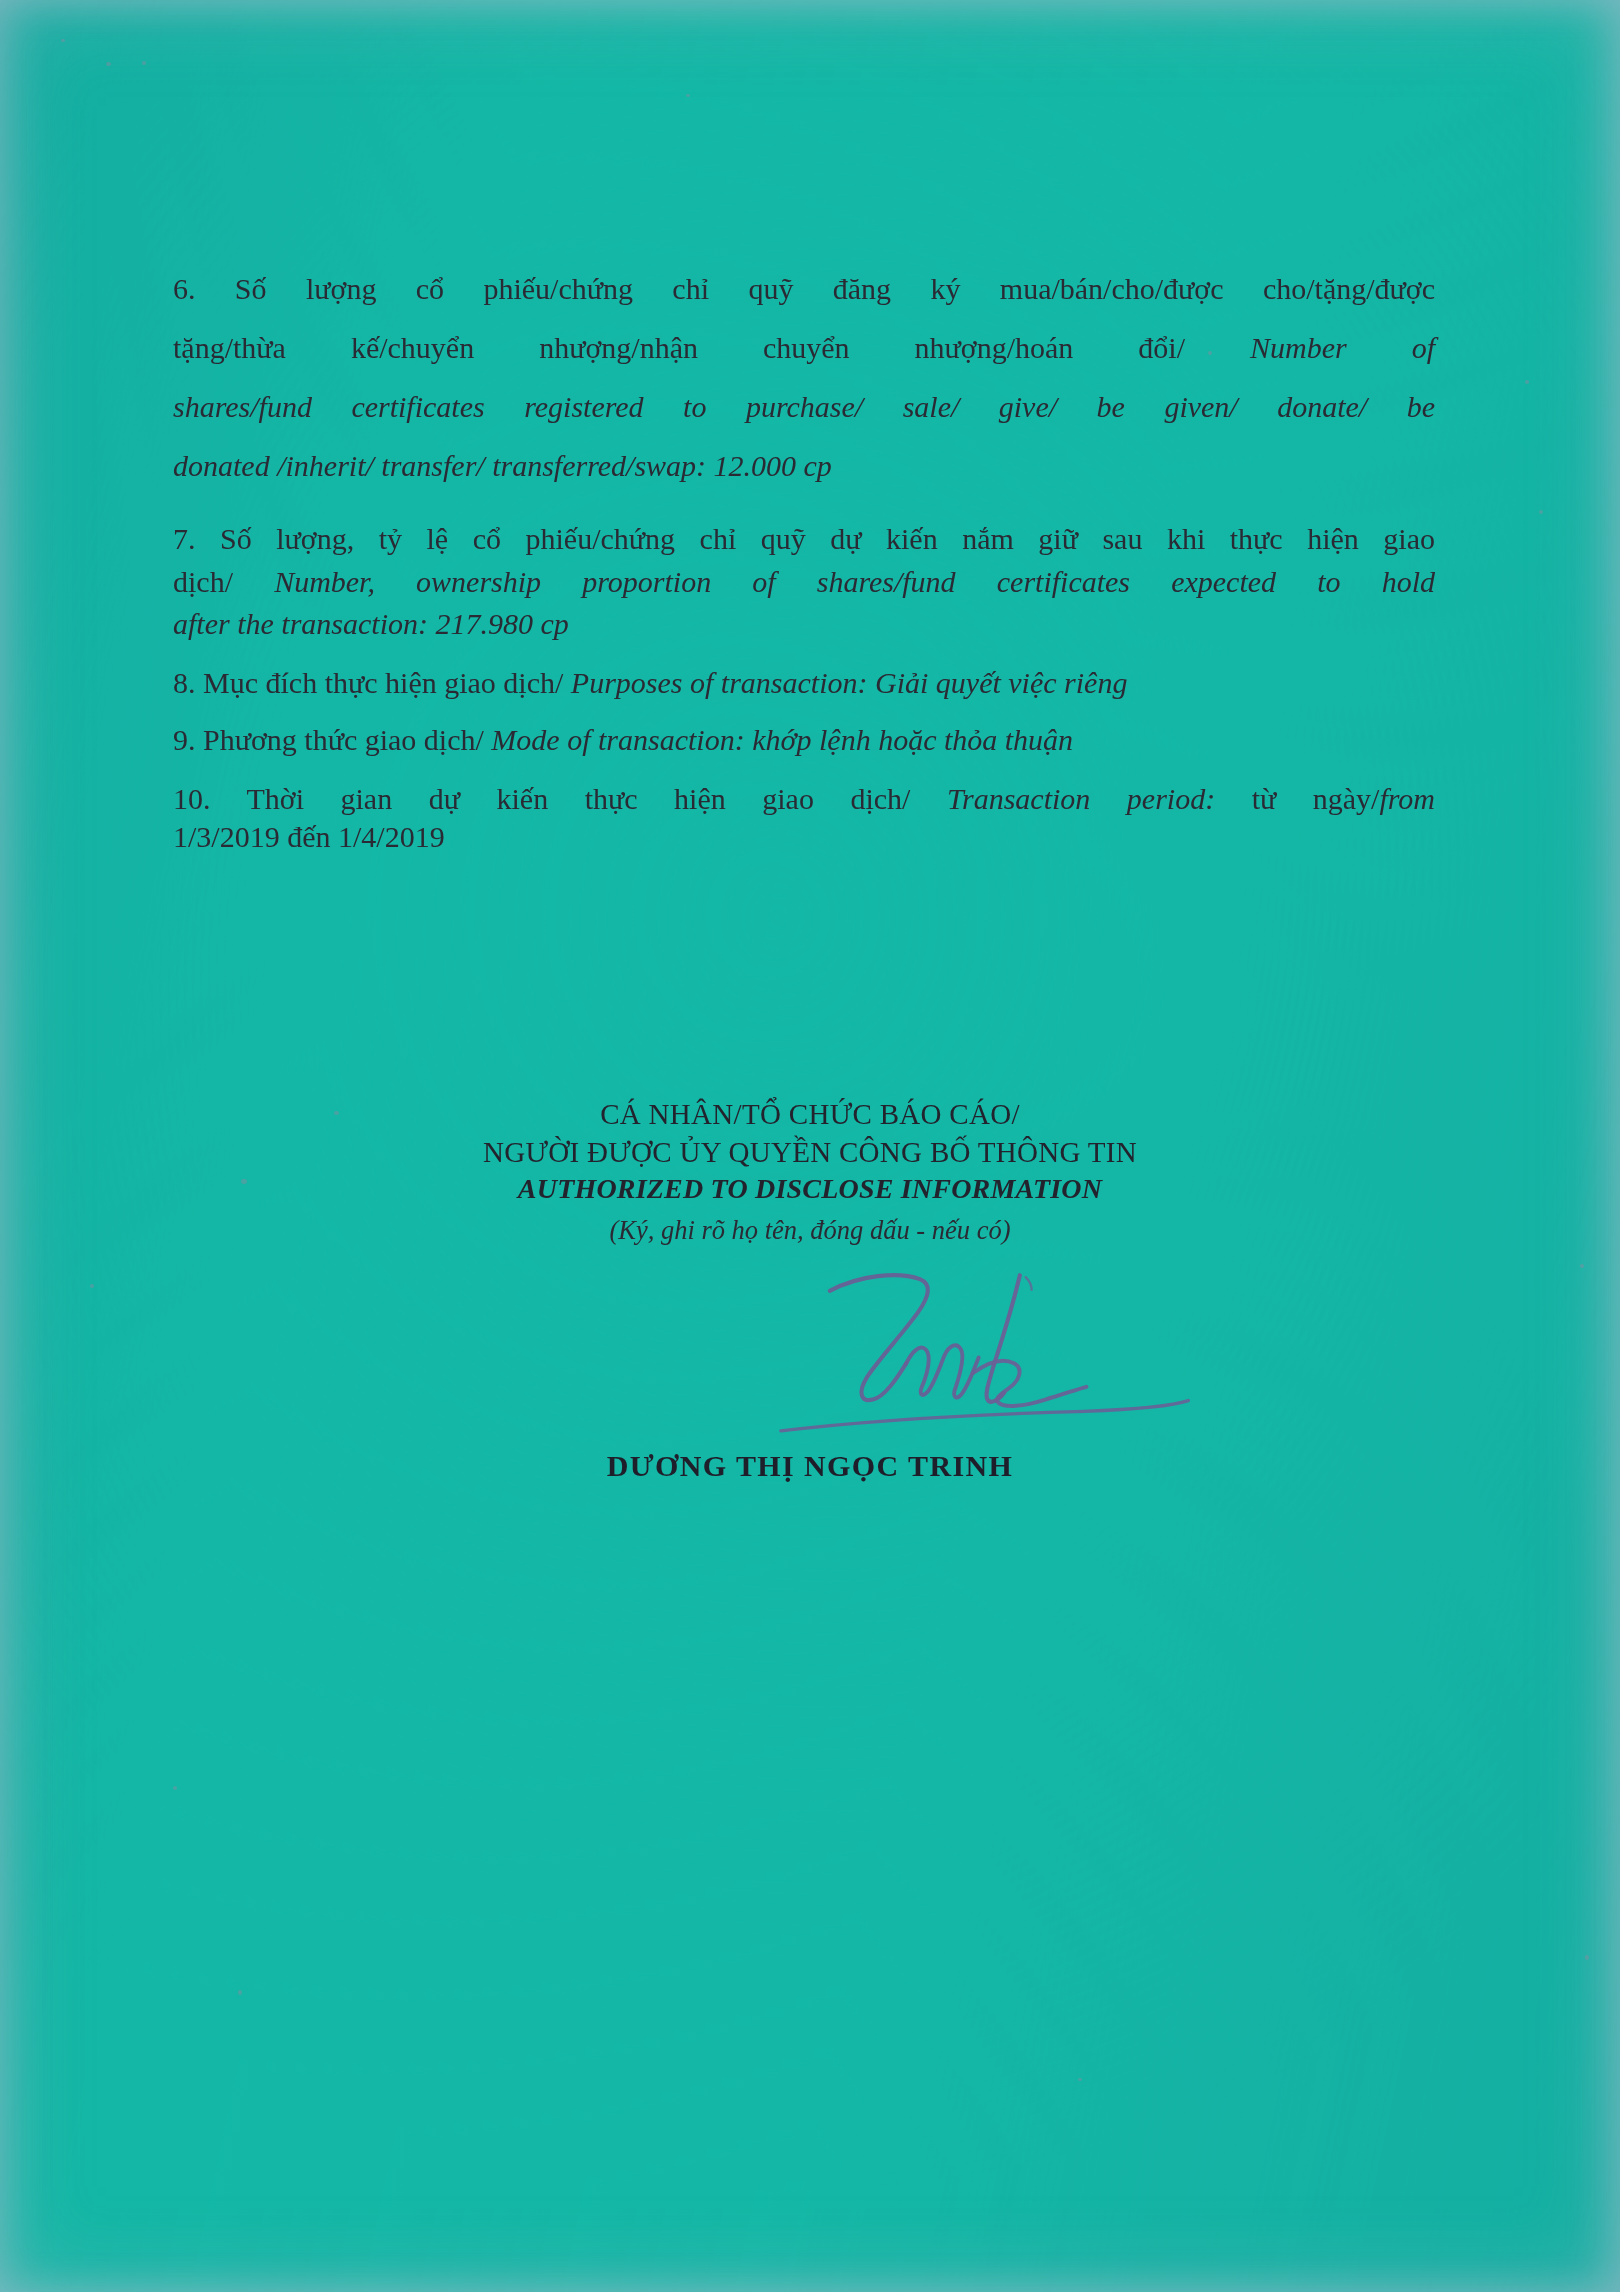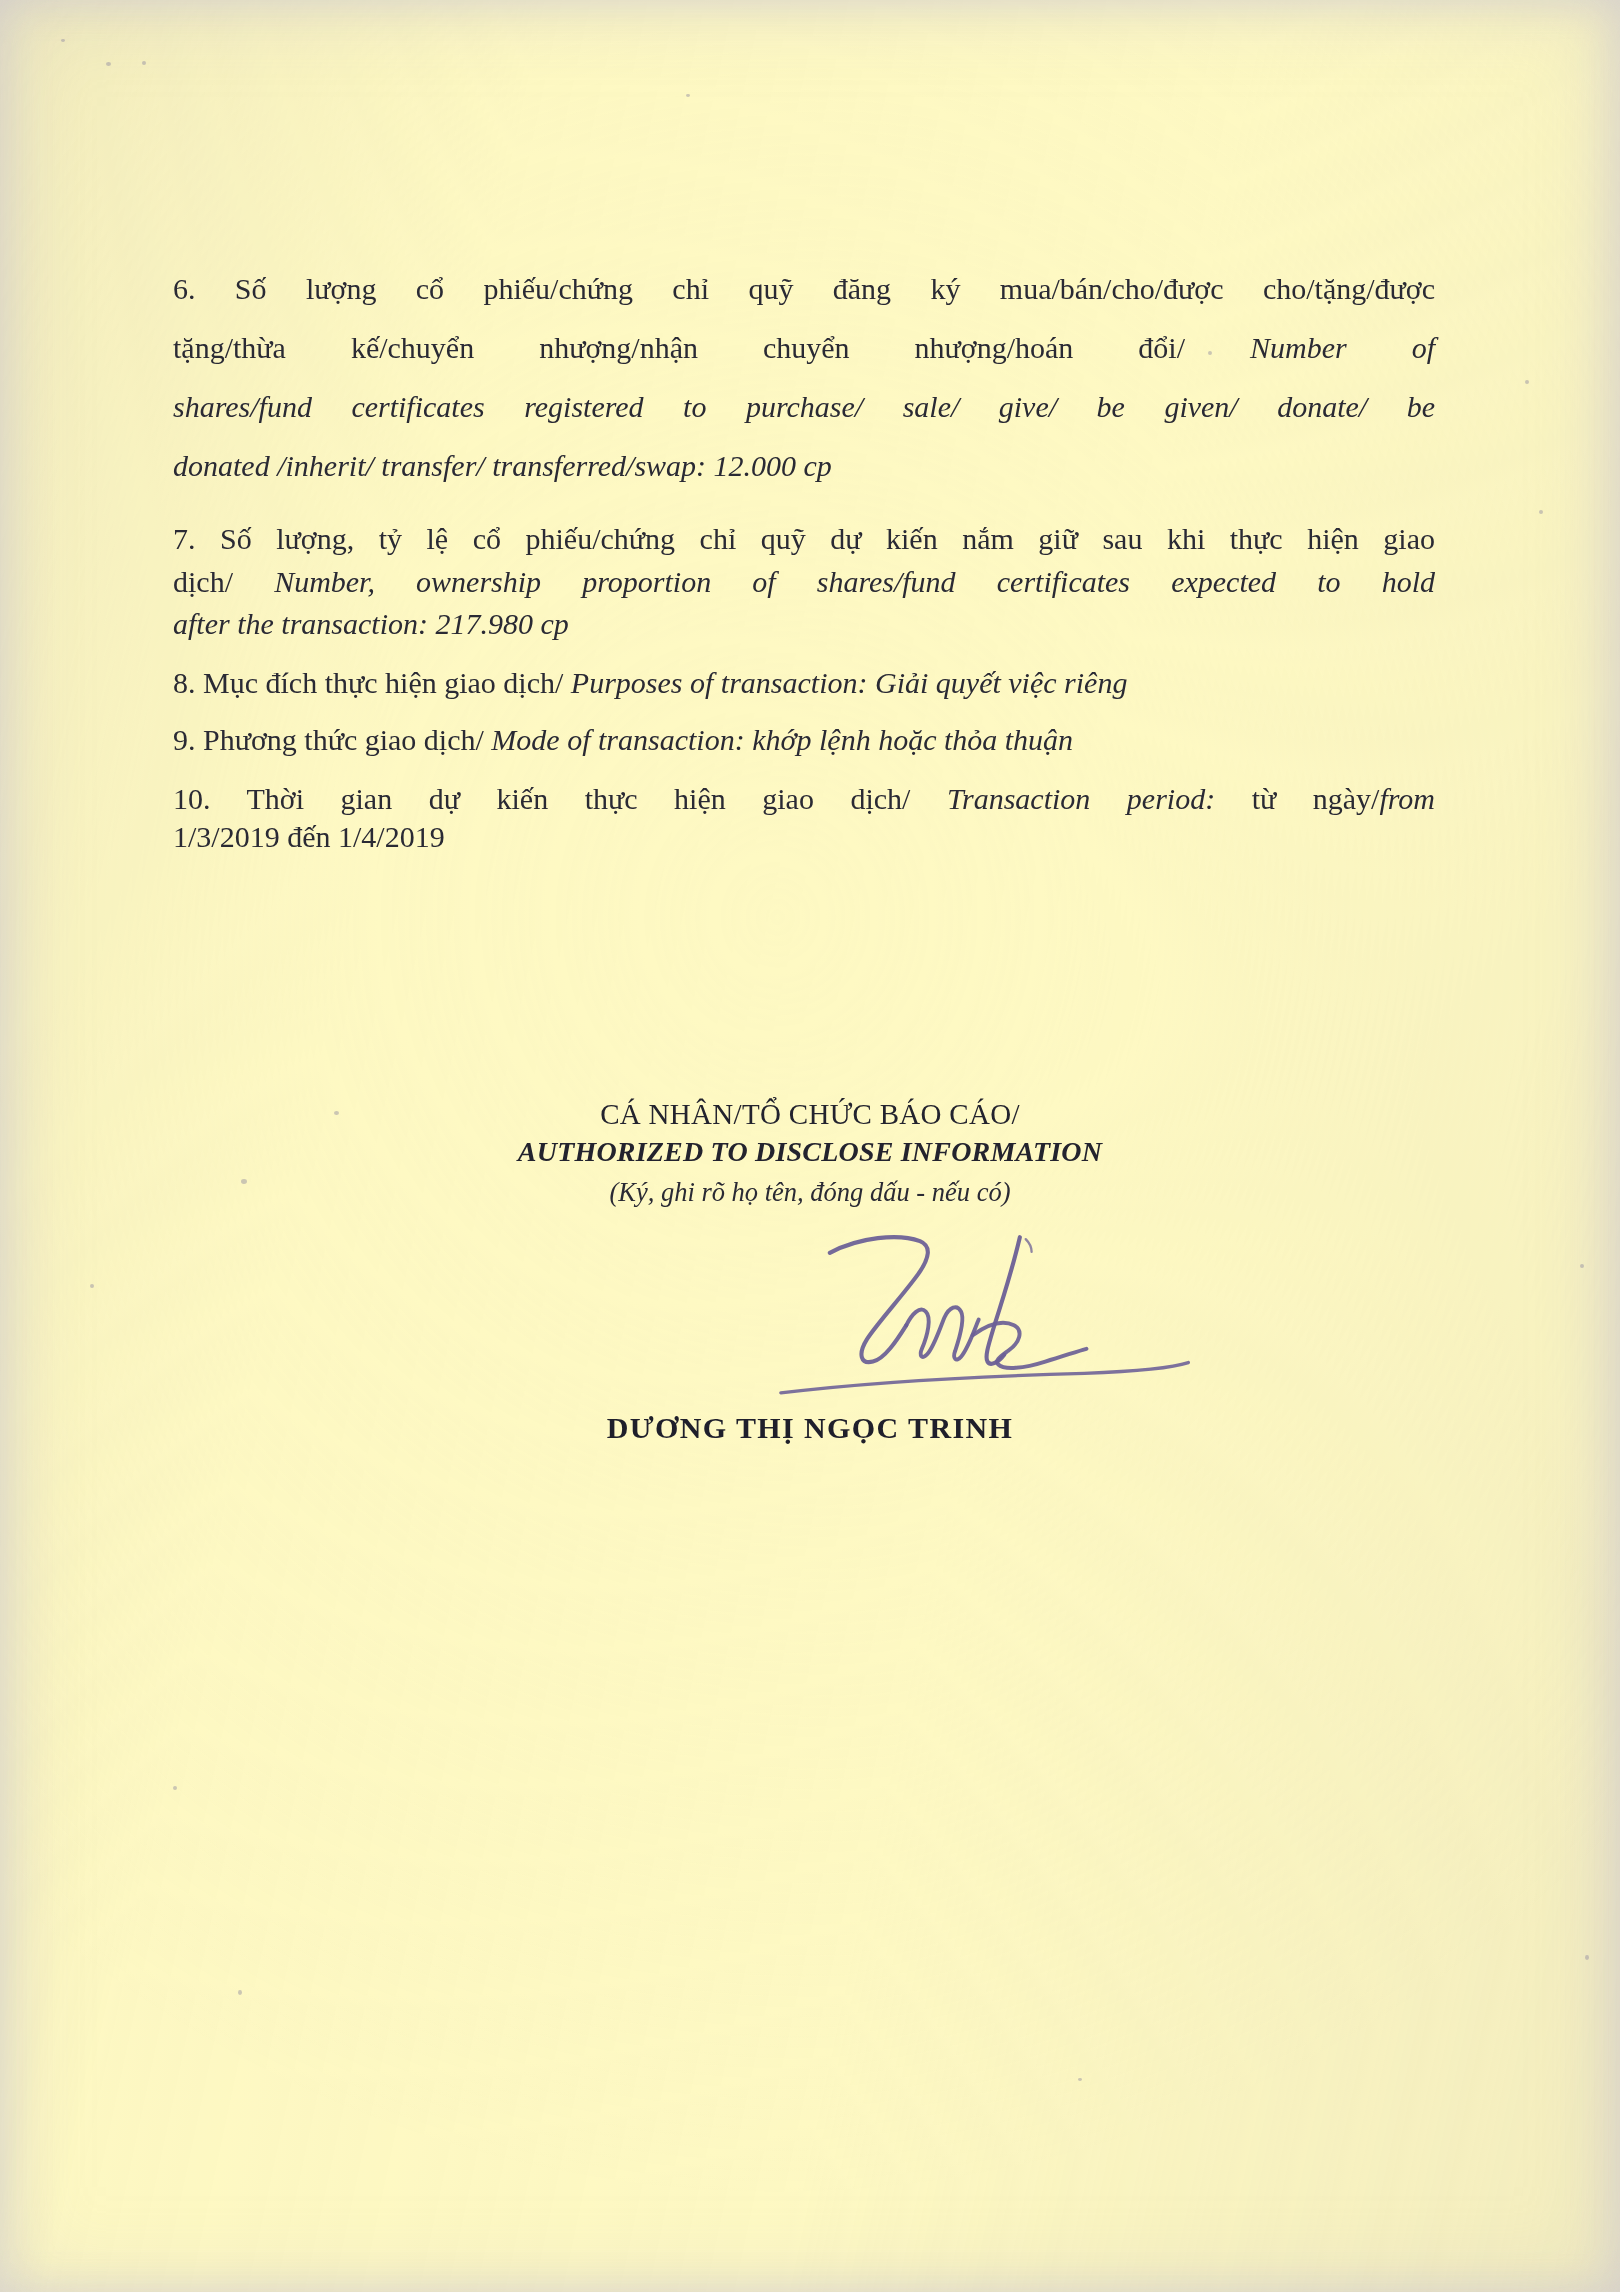--- a/index.html
+++ b/index.html
@@ -6,21 +6,21 @@
   html, body {
     margin: 0;
     padding: 0;
     background: #d9d9de;
   }
   #page {
     position: relative;
     width: 1620px;
     height: 2293px;
     margin: 0 auto;
-    background: #fef9c3;
+    background: #14b8a6;
     overflow: hidden;
     font-family: "Liberation Serif", "DejaVu Serif", serif;
     color: #22222c;
     box-sizing: border-box;
   }
   
   #paper-texture {
     position: absolute;
     inset: 0;
     pointer-events: none;
@@ -177,20 +177,21 @@
 
     <p class="para p10">
       <span class="line just"><span>10. Thời gian dự kiến thực hiện giao dịch/ </span><em class="it">Transaction period:</em><span> từ ngày/</span><em class="it">from</em></span>
       <span class="line">1/3/2019 đến 1/4/2019</span>
     </p>
 
   </div>
 
   <div id="sig-block">
     <div class="sig-head-vi">CÁ NHÂN/TỔ CHỨC BÁO CÁO/</div>
+    <div class="sig-head-vi">NGƯỜI ĐƯỢC ỦY QUYỀN CÔNG BỐ THÔNG TIN</div>
     <div class="sig-head-en">AUTHORIZED TO DISCLOSE INFORMATION</div>
     <div class="sig-note first">(Ký, ghi rõ họ tên, đóng dấu - nếu có)</div>
 
     <div id="signature-wrap">
       <svg id="signature-svg" width="431" height="172" viewBox="0 0 440 175" aria-hidden="true">
         <g fill="none" stroke="#6b5f96" stroke-linecap="round" stroke-linejoin="round">
 
           <path d="M58 22 C88 6, 128 2, 150 10 C162 15, 160 27, 148 44
                    C132 66, 108 92, 96 110 C86 126, 90 136, 102 133
                    C114 130, 126 112, 136 96" stroke-width="4.2" opacity=".93"></path>

